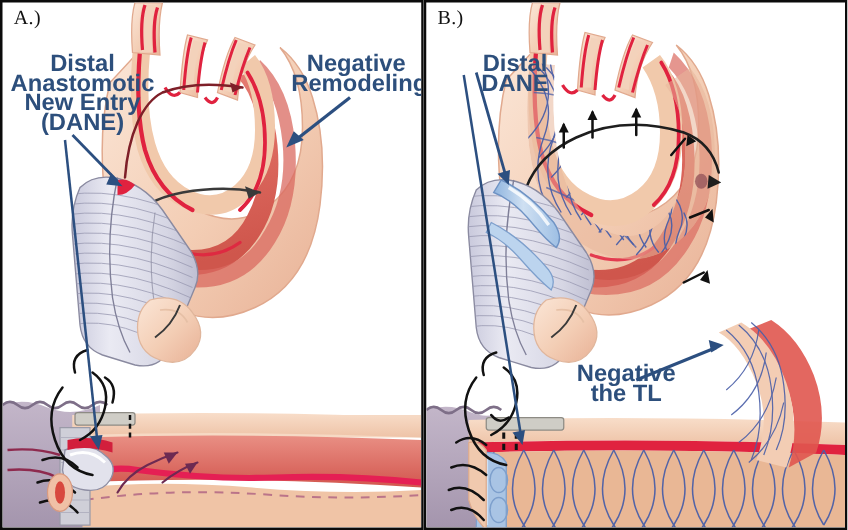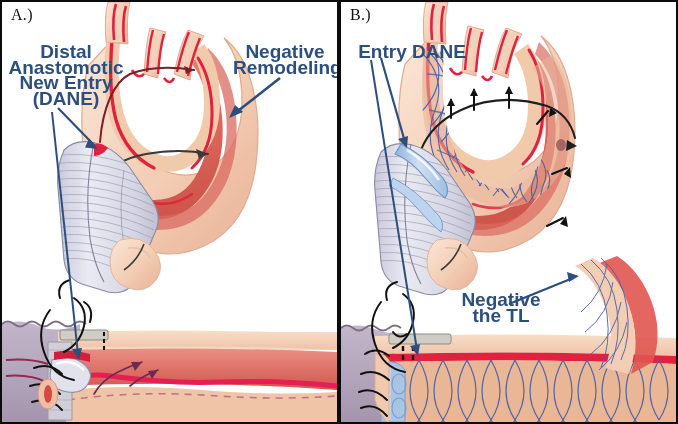--- a/index.html
+++ b/index.html
@@ -492,19 +492,19 @@
       </g>
       <g>
         <path d="M168 302 L232 276" fill="none" stroke="#2c4f80" stroke-width="2.4"></path>
         <path d="M238 274 l-12 -4 l2 10 z" fill="#2c4f80"></path>
       </g>
     </svg>
     </div>
 
     <div class="panel-label">B.)</div>
 
-    <div class="callout" style="left:16px;top:42px;width:110px;">Entry DANE</div>
+    <div class="callout" style="left:16px;top:42px;width:110px;">Distal DANE</div>
 
     <div class="callout" style="left:112px;top:290px;width:96px;">Negative
 the TL</div>
   </div>
 
 </div>
 
 </body></html>

